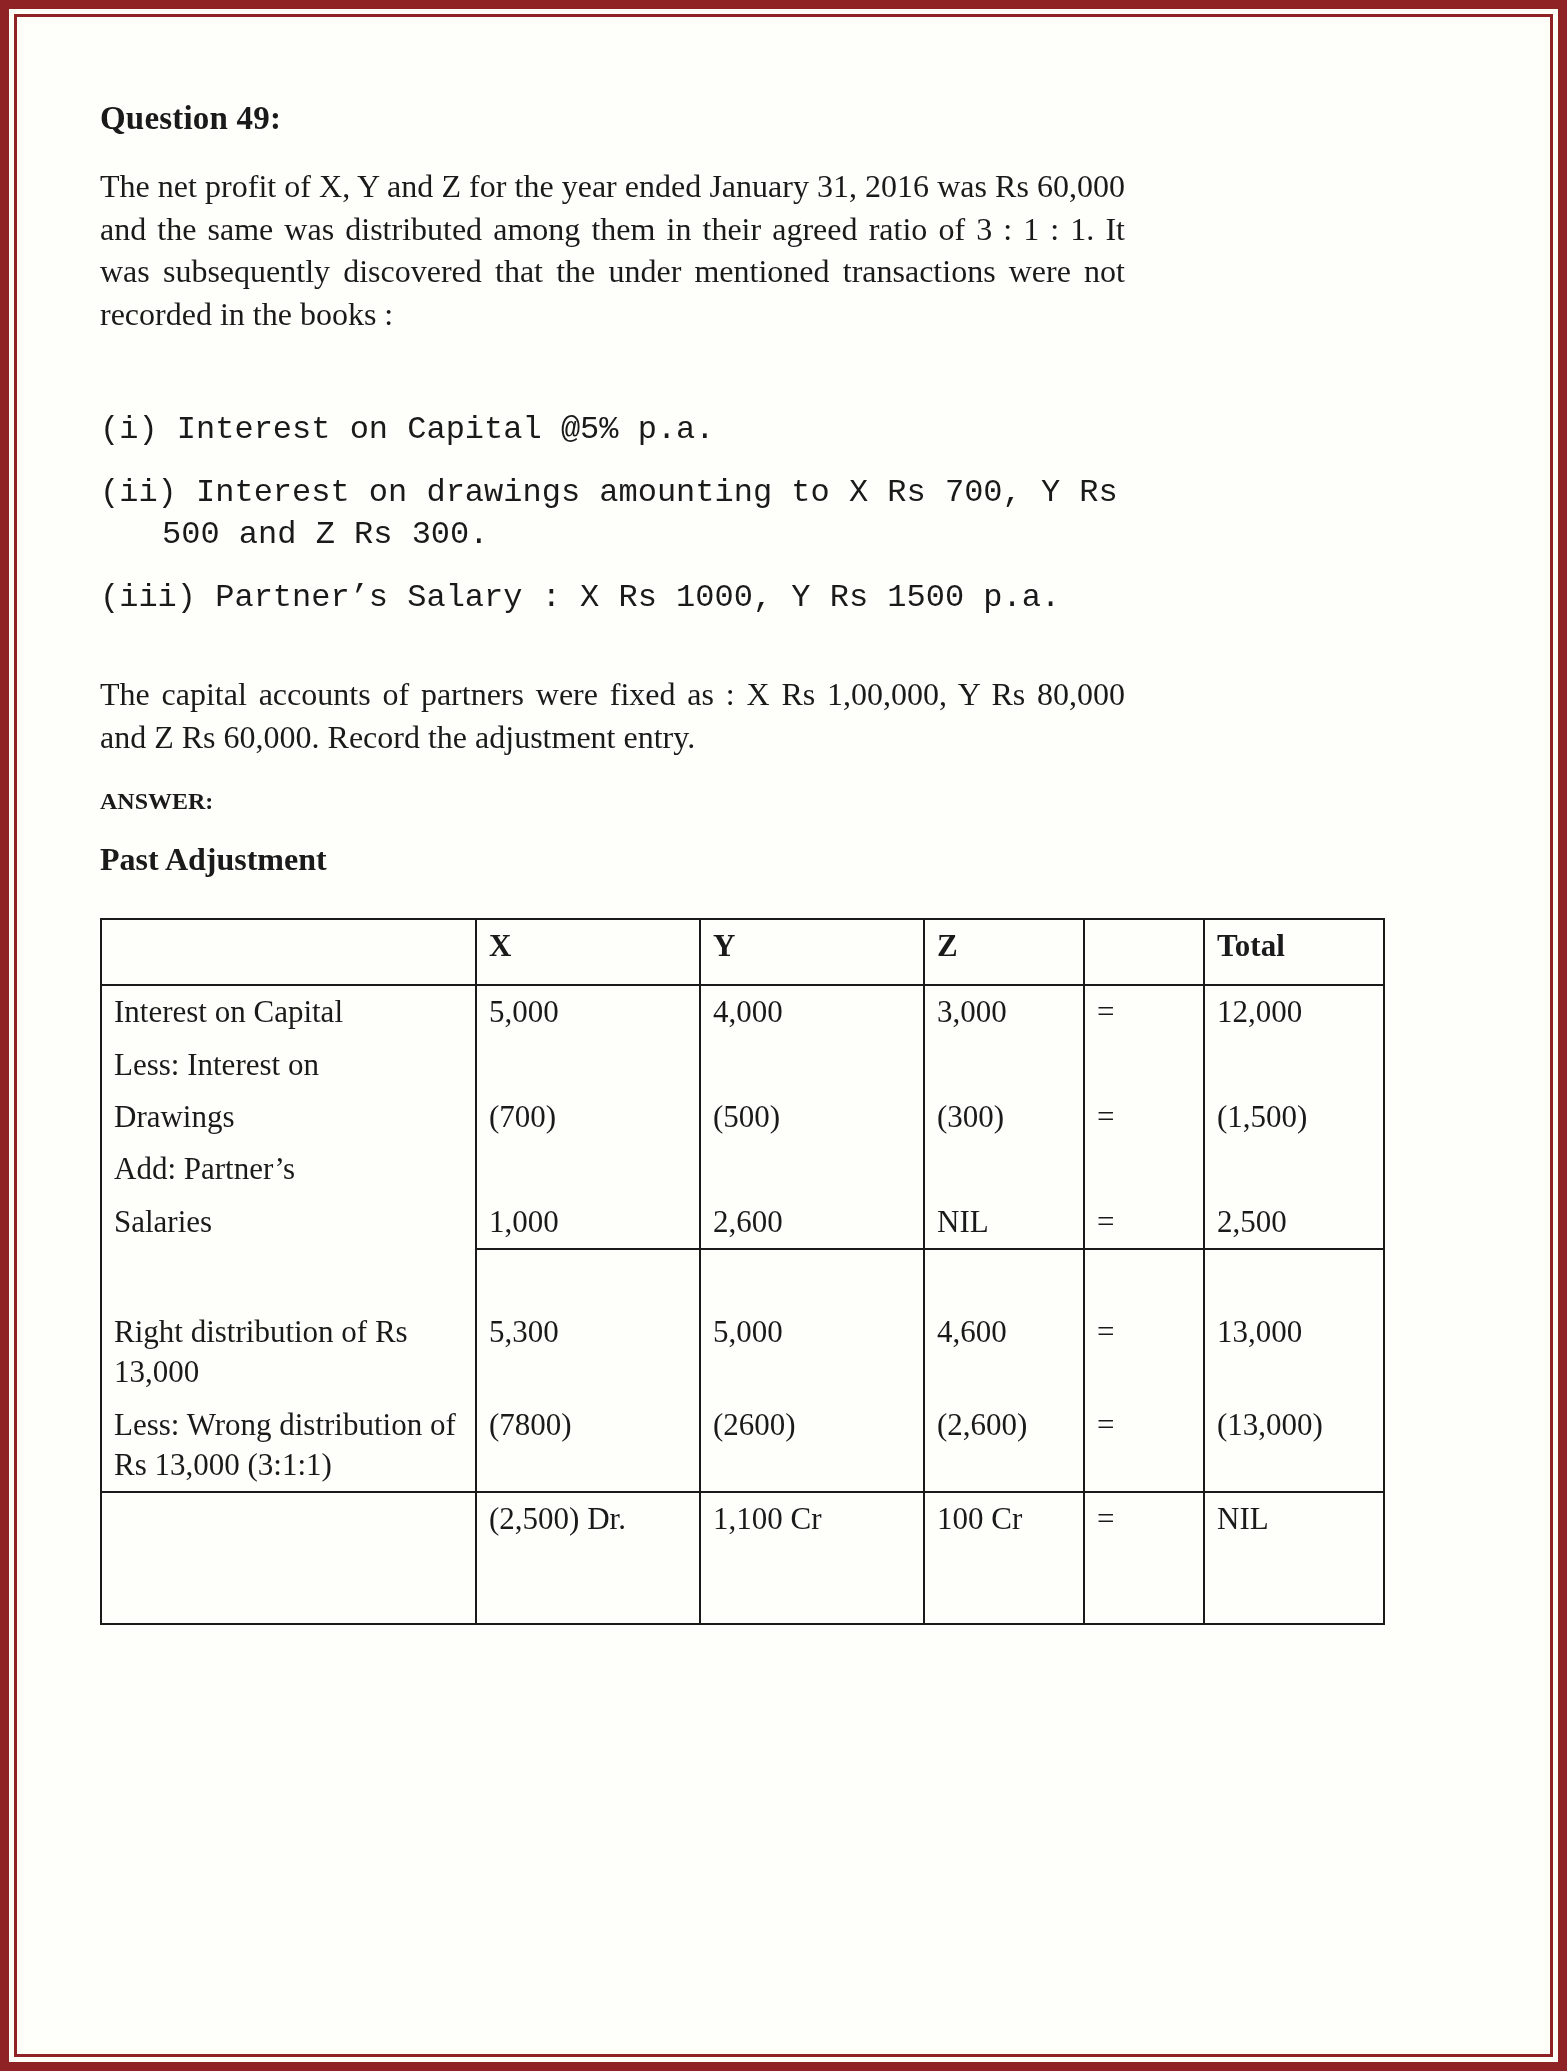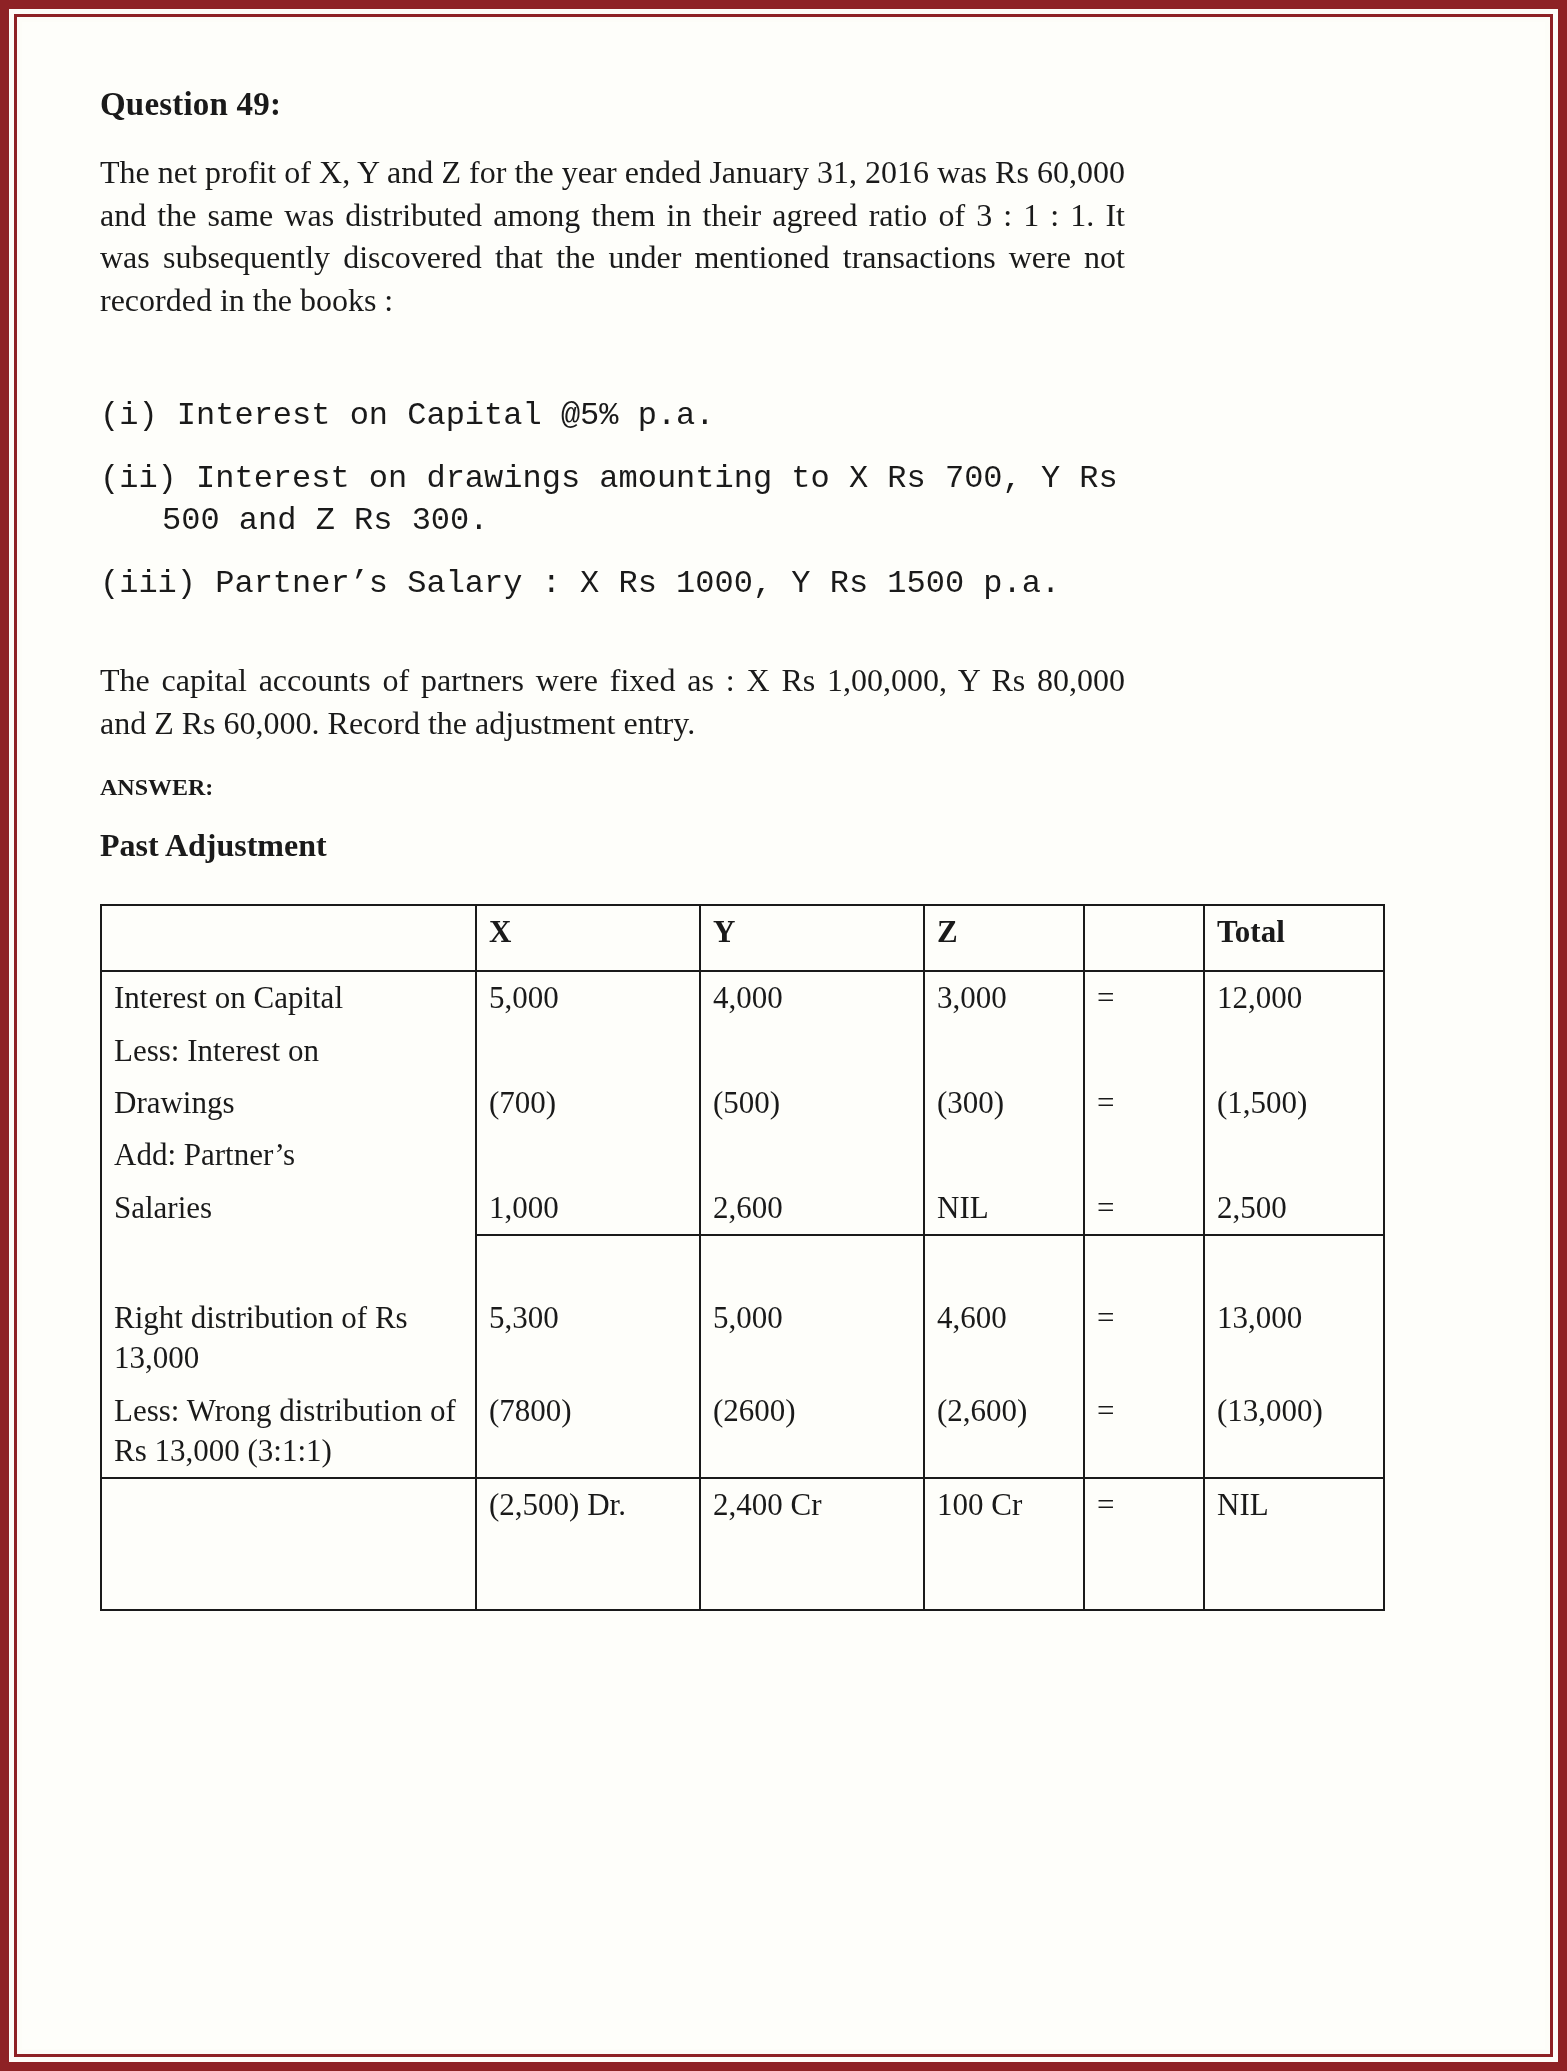--- a/index.html
+++ b/index.html
@@ -38,21 +38,21 @@
   .sheet {
     position: absolute;
     left: 22px; top: 22px; right: 22px; bottom: 22px;
     background: #fefefa;
     overflow: hidden;
   }
 
   .content {
     position: absolute;
     left: 78px;
-    top: 64px;
+    top: 78px;
     width: 1025px;
   }
 
   h1.qtitle {
     font-size: 33px;
     font-weight: bold;
     margin: 0 0 28px 0;
     letter-spacing: 0.2px;
   }
 
@@ -250,21 +250,21 @@
             <td style="border-top:none;">(7800)</td>
             <td style="border-top:none;">(2600)</td>
             <td style="border-top:none;">(2,600)</td>
             <td style="border-top:none;">=</td>
             <td style="border-top:none;">(13,000)</td>
           </tr>
 
           <tr>
             <td class="cell-label" style="height:118px;"></td>
             <td style="height:118px;">(2,500) Dr.</td>
-            <td style="height:118px;">2,400  Cr</td>
+            <td style="height:118px;">1,100  Cr</td>
             <td style="height:118px;">100 Cr</td>
             <td style="height:118px;">=</td>
             <td style="height:118px;">NIL</td>
           </tr>
 
         </tbody>
       </table>
 
     </div>
   </div>

